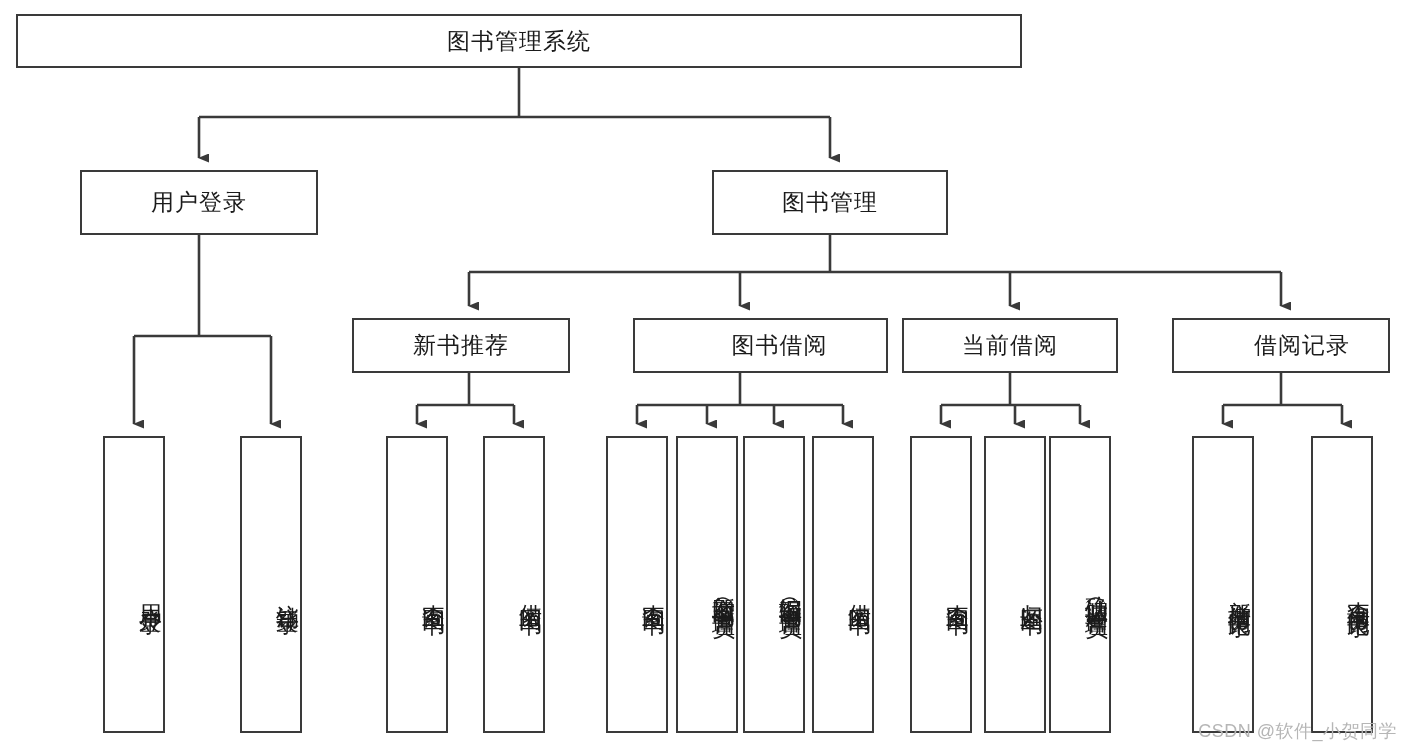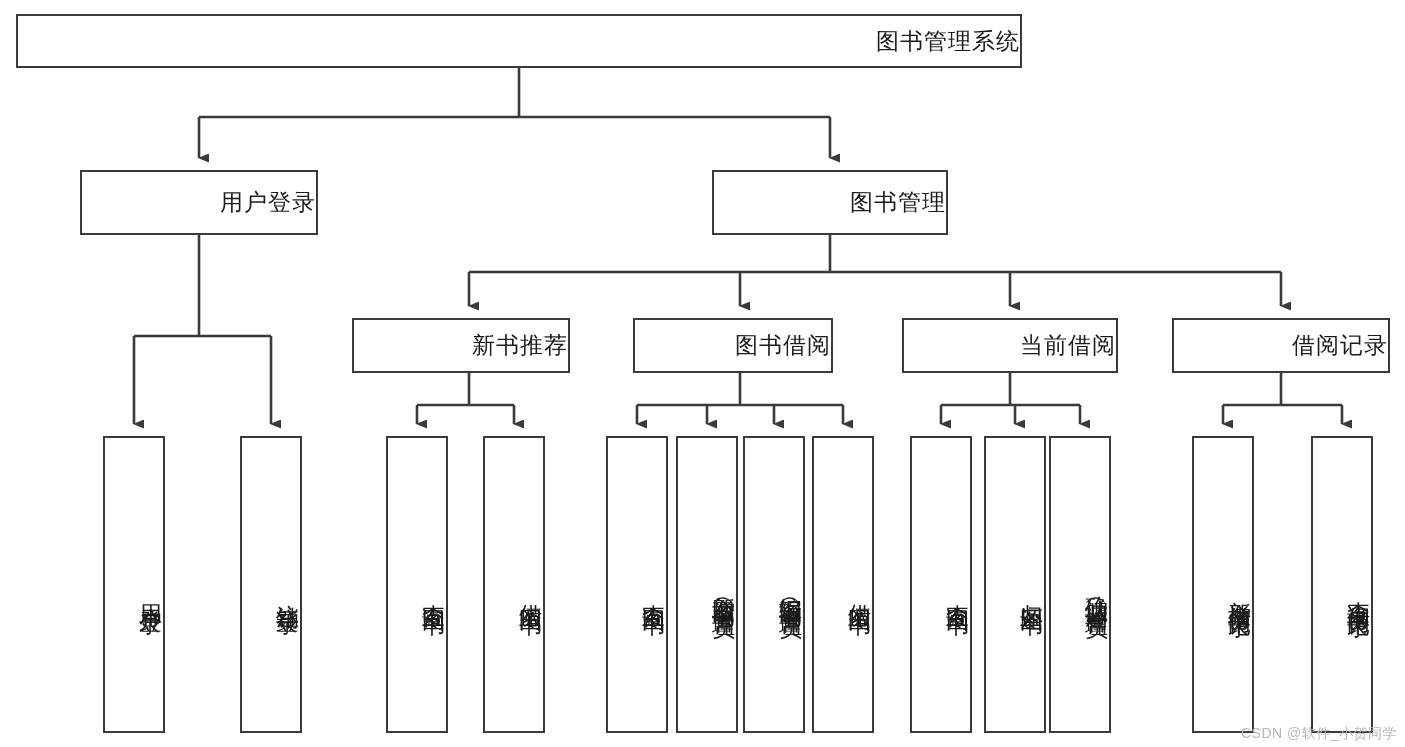--- a/index.html
+++ b/index.html
@@ -26,21 +26,21 @@
     width: 1405px;
     height: 747px;
   }
   .node {
     position: absolute;
     box-sizing: border-box;
     border: 2.5px solid #3a3a3a;
     background: #ffffff;
     display: flex;
     align-items: center;
-    justify-content: flex-end;
+    justify-content: center;
     color: #1b1b1b;
   }
   .node.horizontal {
     font-size: 23px;
     letter-spacing: 1px;
   }
   .node.vertical {
     writing-mode: vertical-rl;
     text-orientation: upright;
     font-size: 23px;
@@ -54,21 +54,21 @@
     text-orientation: upright;
     line-height: 1.05;
   }
   .node-label {
     white-space: pre;
   }
   #watermark {
     position: absolute;
     right: 8px;
     bottom: 4px;
-    font-size: 14px;
+    font-size: 18px;
     color: #b6b6b6;
     letter-spacing: 0.5px;
     white-space: nowrap;
   }
 </style>
 </head>
 <body>
 
 <div id="diagram-root">
 
@@ -143,21 +143,21 @@
   </div>
 
   <div class="node horizontal" style="left:712px; top:170px; width:236px; height:65px;">
     <span class="node-label">图书管理</span>
   </div>
 
   <div class="node horizontal" style="left:352px; top:318px; width:218px; height:55px;">
     <span class="node-label">新书推荐</span>
   </div>
 
-  <div class="node horizontal" style="left:633px; top:318px; width:200px; height:55px;padding-left:38px;">
+  <div class="node horizontal" style="left:633px; top:318px; width:255px; height:55px;padding-left:38px;">
     <span class="node-label">图书借阅</span>
   </div>
 
   <div class="node horizontal" style="left:902px; top:318px; width:216px; height:55px;">
     <span class="node-label">当前借阅</span>
   </div>
 
   <div class="node horizontal" style="left:1172px; top:318px; width:218px; height:55px;padding-left:42px;">
     <span class="node-label">借阅记录</span>
   </div>

